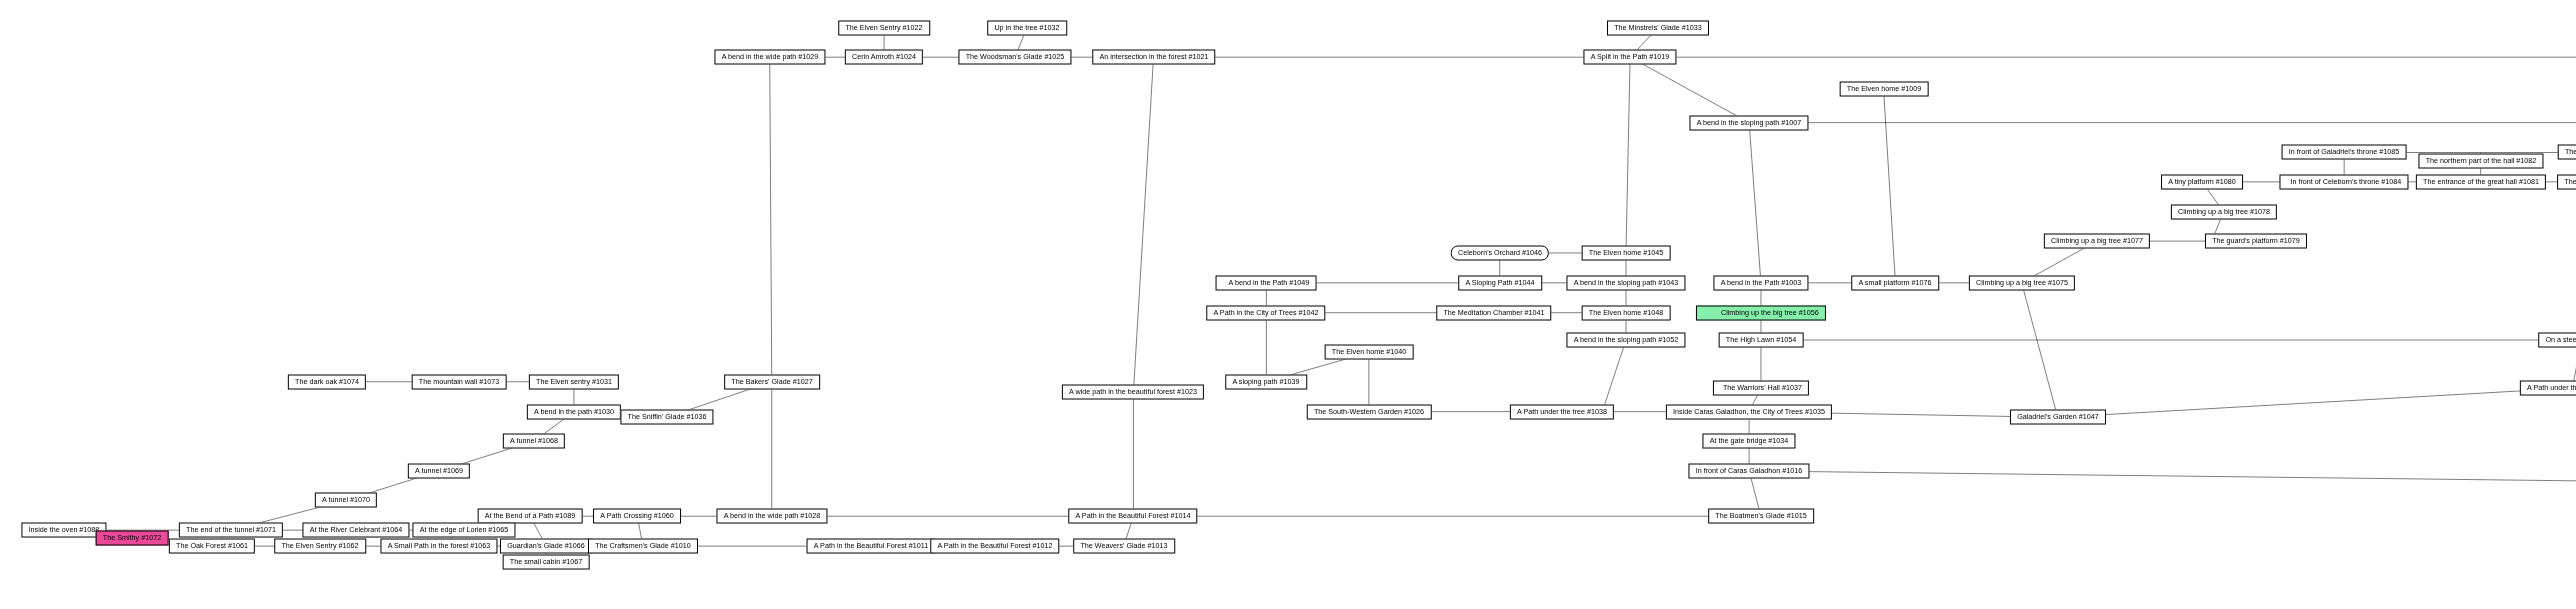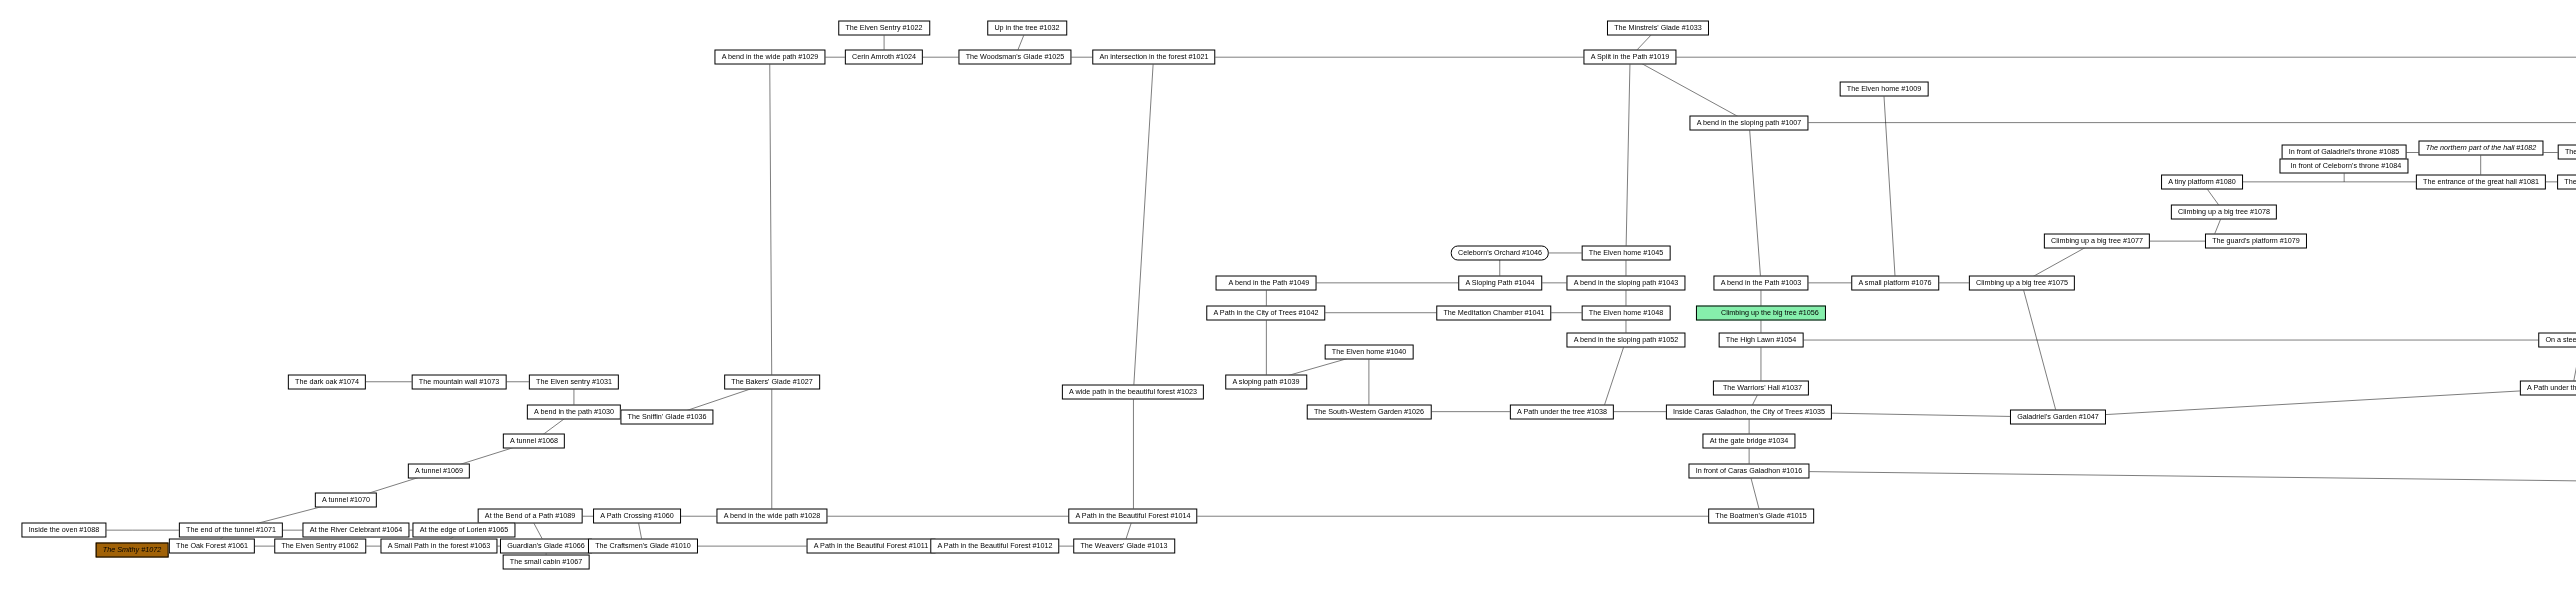--- a/index.html
+++ b/index.html
@@ -140,24 +140,24 @@
       <div class="node" style="left: 1027px; top: 28px; background: rgb(255, 255, 255); border-color: rgb(0, 0, 0);">Up in the tree #1032</div>
       <div class="node" style="left: 1658px; top: 28px; background: rgb(255, 255, 255); border-color: rgb(0, 0, 0);">The Minstrels' Glade #1033</div>
       <div class="node" style="left: 770px; top: 57px; background: rgb(255, 255, 255); border-color: rgb(0, 0, 0);">A bend in the wide path #1029</div>
       <div class="node" style="left: 884px; top: 57px; background: rgb(255, 255, 255); border-color: rgb(0, 0, 0);">Cerin Amroth #1024</div>
       <div class="node" style="left: 1015px; top: 57px; background: rgb(255, 255, 255); border-color: rgb(0, 0, 0);">The Woodsman's Glade #1025</div>
       <div class="node" style="left: 1154px; top: 57px; background: rgb(255, 255, 255); border-color: rgb(0, 0, 0);">An intersection in the forest #1021</div>
       <div class="node" style="left: 1630px; top: 57px; background: rgb(255, 255, 255); border-color: rgb(0, 0, 0);">A Split in the Path #1019</div>
       <div class="node" style="left: 1884px; top: 89px; background: rgb(255, 255, 255); border-color: rgb(0, 0, 0);">The Elven home #1009</div>
       <div class="node" style="left: 1749px; top: 123px; background: rgb(255, 255, 255); border-color: rgb(0, 0, 0);">A bend in the sloping path #1007</div>
       <div class="node" style="left: 2344px; top: 152px; background: rgb(255, 255, 255); border-color: rgb(0, 0, 0);">In front of Galadriel's throne #1085</div>
-      <div class="node" style="left: 2481px; top: 148px; background: rgb(255, 255, 255); border-color: rgb(0, 0, 0); font-style: italic;">The northern part of the hall #1082</div>
+      <div class="node" style="left: 2481px; top: 161px; background: rgb(255, 255, 255); border-color: rgb(0, 0, 0);">The northern part of the hall #1082</div>
       <div class="node" style="left: 2638px; top: 152px; background: rgb(255, 255, 255); border-color: rgb(0, 0, 0);">The south-eastern part of the great hall #1086</div>
       <div class="node" style="left: 2202px; top: 182px; background: rgb(255, 255, 255); border-color: rgb(0, 0, 0);">A tiny platform #1080</div>
-      <div class="node" style="left: 2344px; top: 166px; background: rgb(255, 255, 255); border-color: rgb(0, 0, 0); padding-left: 10px;">In front of Celeborn's throne #1084</div>
+      <div class="node" style="left: 2344px; top: 182px; background: rgb(255, 255, 255); border-color: rgb(0, 0, 0); padding-left: 10px;">In front of Celeborn's throne #1084</div>
       <div class="node" style="left: 2481px; top: 182px; background: rgb(255, 255, 255); border-color: rgb(0, 0, 0);">The entrance of the great hall #1081</div>
       <div class="node" style="left: 2638px; top: 182px; background: rgb(255, 255, 255); border-color: rgb(0, 0, 0);">The south-western part of the great hall #1087</div>
       <div class="node" style="left: 2224px; top: 212px; background: rgb(255, 255, 255); border-color: rgb(0, 0, 0);">Climbing up a big tree #1078</div>
       <div class="node" style="left: 2097px; top: 241px; background: rgb(255, 255, 255); border-color: rgb(0, 0, 0);">Climbing up a big tree #1077</div>
       <div class="node" style="left: 2212px; top: 241px; background: rgb(255, 255, 255); border-color: rgb(0, 0, 0); margin-left: 44px;">The guard's platform #1079</div>
       <div class="node" style="left: 1500px; top: 253px; background: rgb(255, 255, 255); border-color: rgb(0, 0, 0); border-radius: 7px;">Celeborn's Orchard #1046</div>
       <div class="node" style="left: 1626px; top: 253px; background: rgb(255, 255, 255); border-color: rgb(0, 0, 0);">The Elven home #1045</div>
       <div class="node" style="left: 1266px; top: 283px; background: rgb(255, 255, 255); border-color: rgb(0, 0, 0); padding-left: 12px;">A bend in the Path #1049</div>
       <div class="node" style="left: 1500px; top: 283px; background: rgb(255, 255, 255); border-color: rgb(0, 0, 0);">A Sloping Path #1044</div>
       <div class="node" style="left: 1626px; top: 283px; background: rgb(255, 255, 255); border-color: rgb(0, 0, 0);">A bend in the sloping path #1043</div>
@@ -190,21 +190,21 @@
       <div class="node" style="left: 1749px; top: 441px; background: rgb(255, 255, 255); border-color: rgb(0, 0, 0);">At the gate bridge #1034</div>
       <div class="node" style="left: 439px; top: 471px; background: rgb(255, 255, 255); border-color: rgb(0, 0, 0);">A tunnel #1069</div>
       <div class="node" style="left: 1749px; top: 471px; background: rgb(255, 255, 255); border-color: rgb(0, 0, 0);">In front of Caras Galadhon #1016</div>
       <div class="node" style="left: 346px; top: 500px; background: rgb(255, 255, 255); border-color: rgb(0, 0, 0);">A tunnel #1070</div>
       <div class="node" style="left: 530px; top: 516px; background: rgb(255, 255, 255); border-color: rgb(0, 0, 0);">At the Bend of a Path #1089</div>
       <div class="node" style="left: 637px; top: 516px; background: rgb(255, 255, 255); border-color: rgb(0, 0, 0);">A Path Crossing #1060</div>
       <div class="node" style="left: 772px; top: 516px; background: rgb(255, 255, 255); border-color: rgb(0, 0, 0);">A bend in the wide path #1028</div>
       <div class="node" style="left: 1133px; top: 516px; background: rgb(255, 255, 255); border-color: rgb(0, 0, 0);">A Path in the Beautiful Forest #1014</div>
       <div class="node" style="left: 1761px; top: 516px; background: rgb(255, 255, 255); border-color: rgb(0, 0, 0);">The Boatmen's Glade #1015</div>
       <div class="node" style="left: 64px; top: 530px; background: rgb(255, 255, 255); border-color: rgb(0, 0, 0);">Inside the oven #1088</div>
-      <div class="node" style="left: 132px; top: 550px; background: #a16207; border-color: rgb(0, 0, 0); font-style: italic;">The Smithy #1072</div>
+      <div class="node" style="left: 132px; top: 538px; background: #ec4899; border-color: rgb(0, 0, 0);">The Smithy #1072</div>
       <div class="node" style="left: 231px; top: 530px; background: rgb(255, 255, 255); border-color: rgb(0, 0, 0);">The end of the tunnel #1071</div>
       <div class="node" style="left: 356px; top: 530px; background: rgb(255, 255, 255); border-color: rgb(0, 0, 0);">At the River Celebrant #1064</div>
       <div class="node" style="left: 464px; top: 530px; background: rgb(255, 255, 255); border-color: rgb(0, 0, 0);">At the edge of Lorien #1065</div>
       <div class="node" style="left: 212px; top: 546px; background: rgb(255, 255, 255); border-color: rgb(0, 0, 0);">The Oak Forest #1061</div>
       <div class="node" style="left: 320px; top: 546px; background: rgb(255, 255, 255); border-color: rgb(0, 0, 0);">The Elven Sentry #1062</div>
       <div class="node" style="left: 439px; top: 546px; background: rgb(255, 255, 255); border-color: rgb(0, 0, 0);">A Small Path in the forest #1063</div>
       <div class="node" style="left: 546px; top: 546px; background: rgb(255, 255, 255); border-color: rgb(0, 0, 0);">Guardian's Glade #1066</div>
       <div class="node" style="left: 643px; top: 546px; background: rgb(255, 255, 255); border-color: rgb(0, 0, 0);">The Craftsmen's Glade #1010</div>
       <div class="node" style="left: 871px; top: 546px; background: rgb(255, 255, 255); border-color: rgb(0, 0, 0);">A Path in the Beautiful Forest #1011</div>
       <div class="node" style="left: 995px; top: 546px; background: rgb(255, 255, 255); border-color: rgb(0, 0, 0);">A Path in the Beautiful Forest #1012</div>

